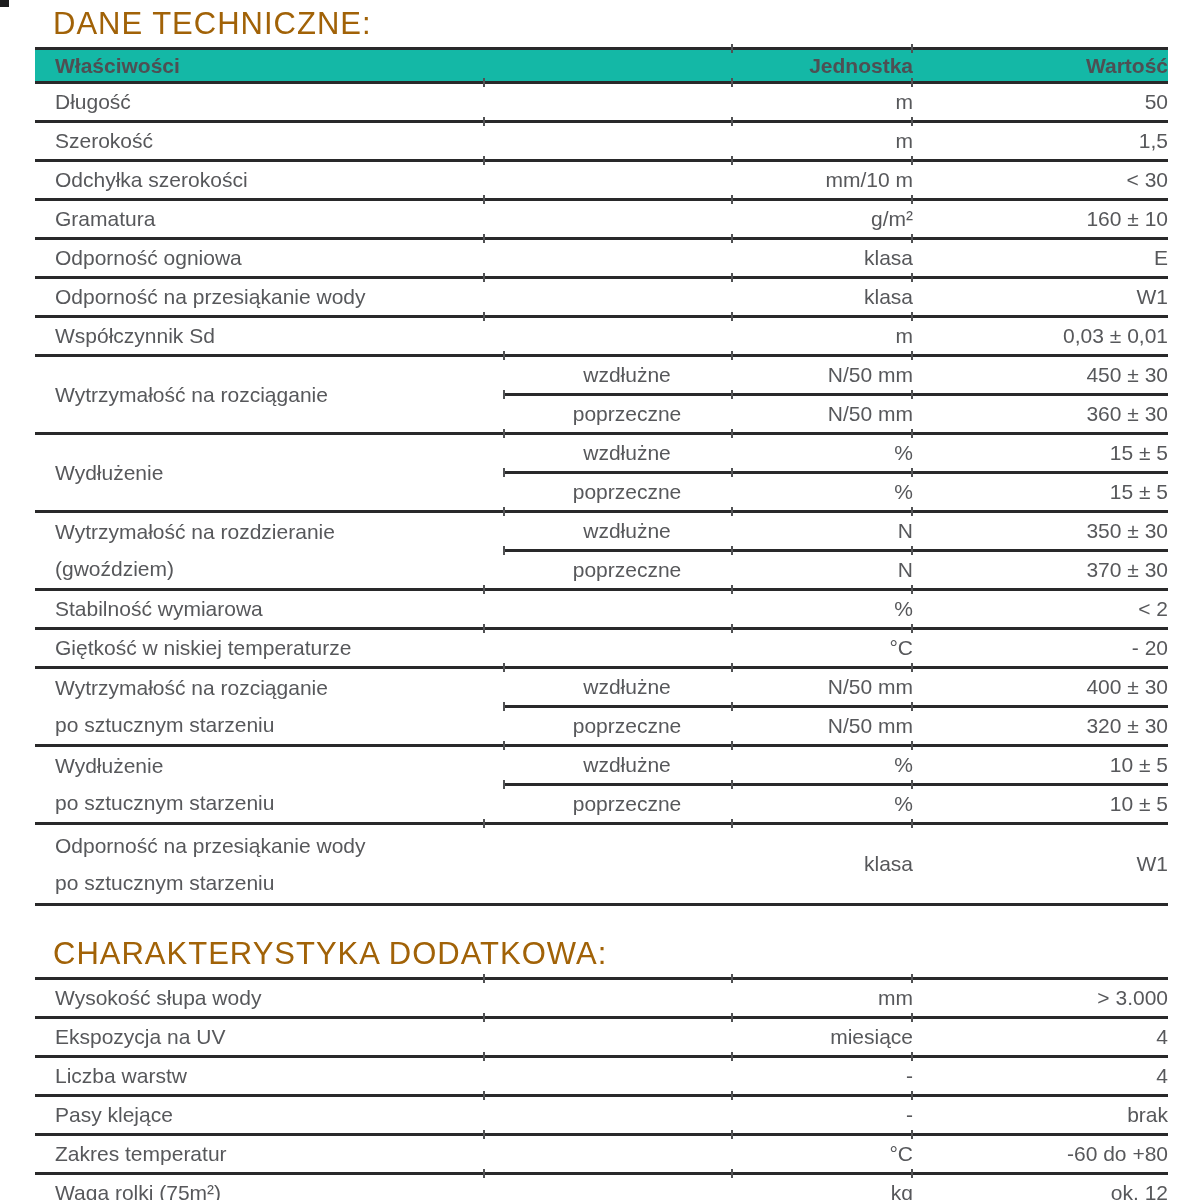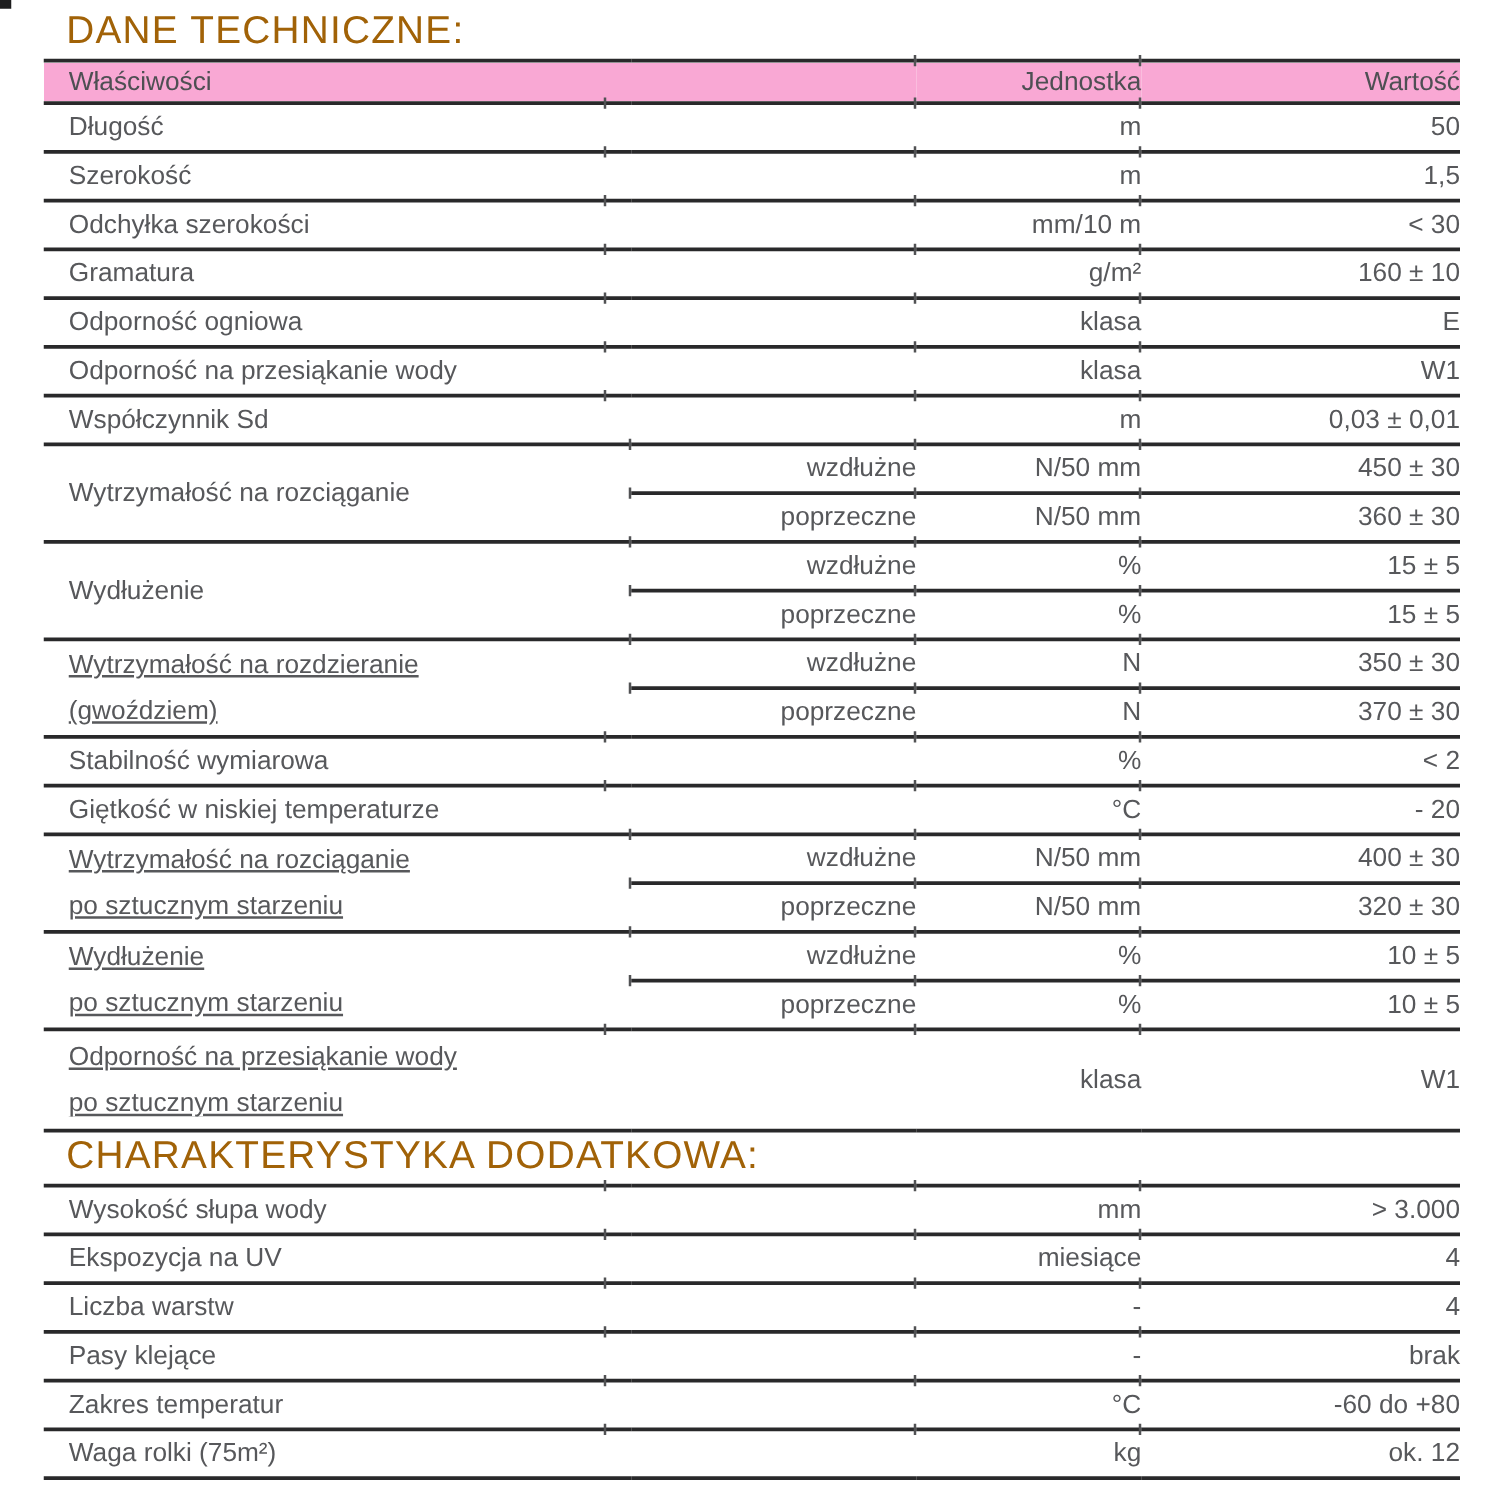--- a/index.html
+++ b/index.html
@@ -7,38 +7,38 @@
     width:1200px;height:1200px;overflow:hidden;position:relative;
     background:#ffffff;color:#58595b;
     font-family:"Liberation Sans","DejaVu Sans",sans-serif;
   }
   .scan-artifact{position:absolute;left:0;top:0;width:9px;height:7px;background:#1d1d1e;}
   .content{padding-left:35px;padding-top:6px;}
   .section-title{
     font-size:31px;font-weight:400;color:#a16207;letter-spacing:1px;
     margin:0 0 5px 18px;line-height:36px;
   }
-  .section-title.second{}
+  .section-title.second{margin-top:30px;}
   table{
     border-collapse:collapse;table-layout:fixed;width:1133px;
     font-size:21px;color:#57585b;
   }
   col.c1{width:470px;} col.c2{width:228px;} col.c3{width:180px;} col.c4{width:255px;}
   th,td{
     padding:0;vertical-align:middle;position:relative;
     border-top:3px solid #29292a;font-weight:400;
   }
   tr.last-row th, tr.last-row td{border-bottom:3px solid #29292a;}
-  thead th{background:#f9a8d4;height:31px;color:#4e4f53;}
+  thead th{background:#14b8a6;height:31px;color:#4e4f53;font-weight:bold;}
   td{height:36px;}
   td.tall{height:78px;}
   .prop{text-align:left;padding-left:20px;}
-  .sub{text-align:right;padding-left:16px;}
+  .sub{text-align:center;padding-left:16px;}
   .unit,.value{text-align:right;}
-  .lines div{height:37px;display:flex;align-items:center;text-decoration:underline;}
+  .lines div{height:37px;display:flex;align-items:center;}
   
   td.sub::before, td.unit::before, td.value::before,
   thead th.unit::before, thead th.value::before{
     content:"";position:absolute;left:-2px;top:-6px;width:2px;height:9px;background:#515254;
   }
   td.prop-span::after{
     content:"";position:absolute;left:448px;top:-6px;width:2px;height:9px;background:#515254;
   }
 </style>
 </head>

